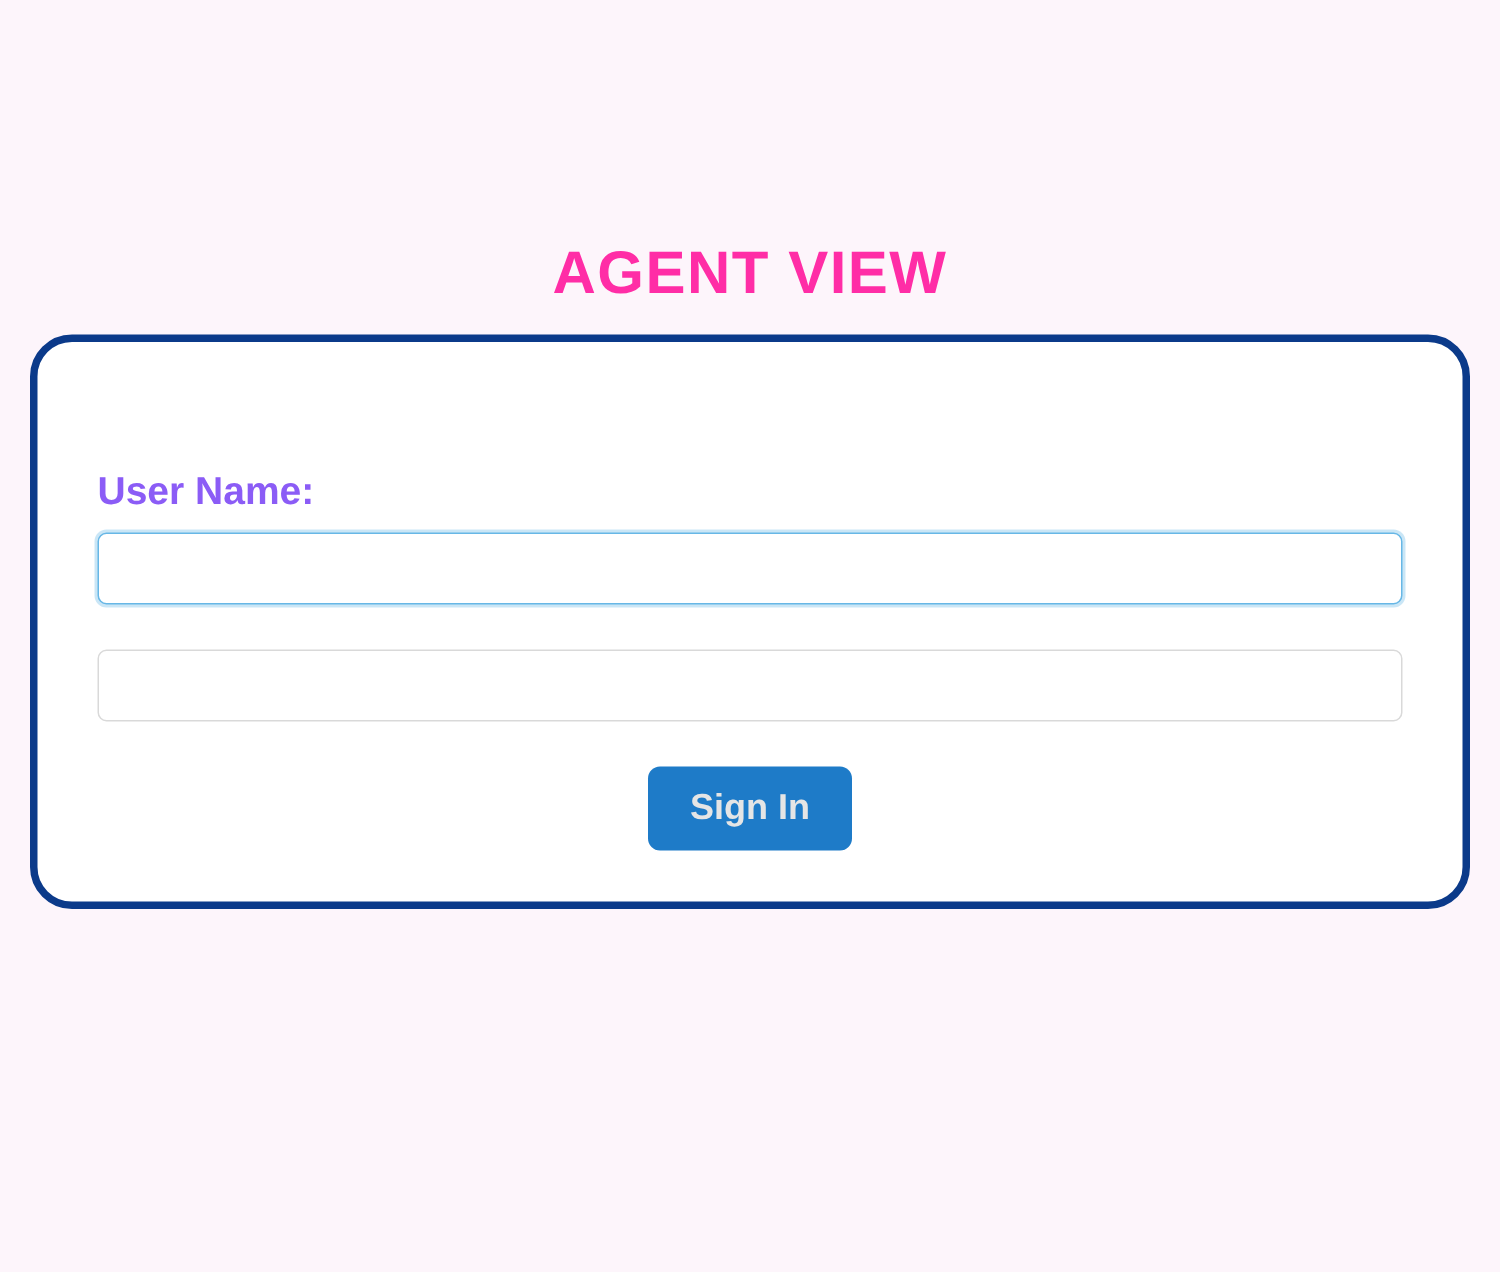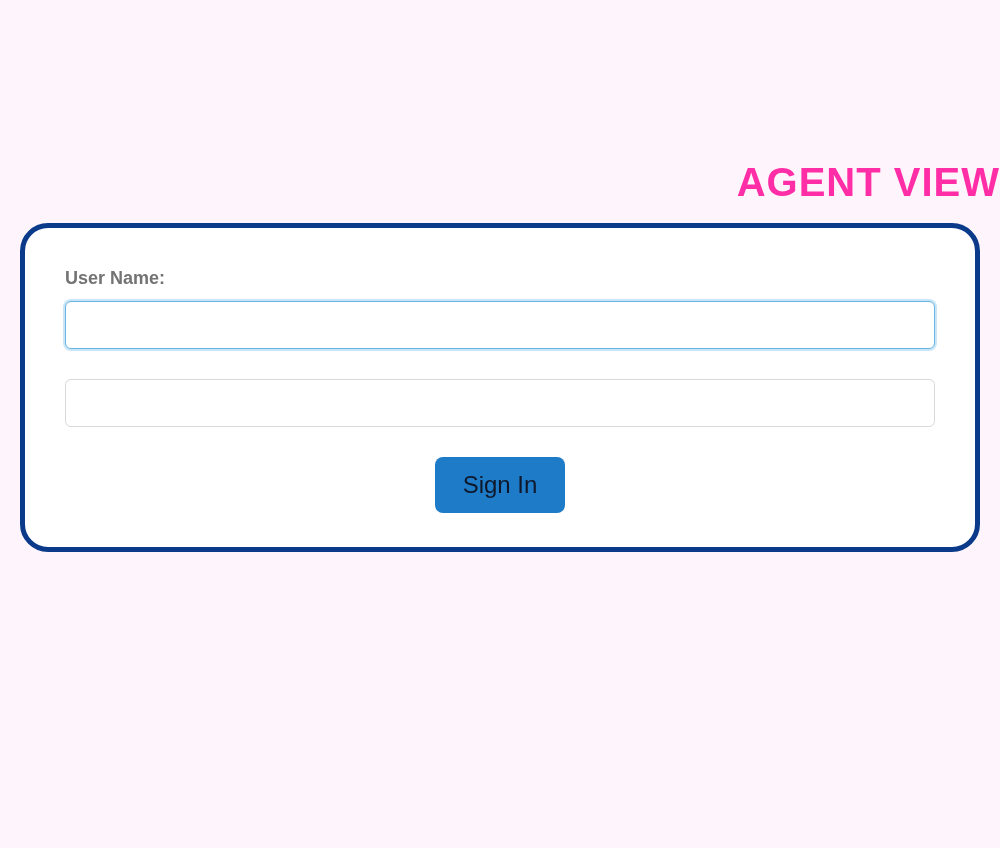--- a/index.html
+++ b/index.html
@@ -8,42 +8,43 @@
       padding: 0;
     }
     body {
       width: 1000px;
       height: 848px;
       background-color: #fdf5fb;
       font-family: Arial, Helvetica, sans-serif;
       position: relative;
     }
     .heading {
-      text-align: right;
+      text-align: center;
       color: #ff2da6;
       font-size: 40px;
       font-weight: 800;
       letter-spacing: 1px;
       padding-top: 160px;
       padding-bottom: 18px;
     }
     .login-panel {
       margin: 0 auto;
       width: 960px;
       background: #ffffff;
       border: 5px solid #0b3a8a;
       border-radius: 28px;
       padding: 40px 40px 34px 40px;
     }
     .field-label {
-      font-size: 18px;
+      font-size: 26px;
       font-weight: 700;
-      color: #737373;
+      color: #8b5cf6;
       margin-bottom: 12px;
       display: block;
+      margin-top: 44px;
     }
     .text-input {
       width: 100%;
       height: 48px;
       border: 1px solid #d9d9d9;
       border-radius: 6px;
       padding: 8px 10px;
       font-size: 18px;
       outline: none;
       background: #fff;
@@ -54,25 +55,25 @@
     }
     .field-group {
       margin-bottom: 30px;
     }
     .button-row {
       text-align: center;
       margin-top: 10px;
     }
     .signin-btn {
       background-color: #1e7bc8;
-      color: #0f172a;
+      color: #e5e5e5;
       border: none;
       border-radius: 8px;
       font-size: 24px;
-      font-weight: 400;
+      font-weight: 700;
       padding: 14px 28px;
       cursor: pointer;
     }
   </style>
 </head>
 <body>
 
 <div class="heading">AGENT VIEW</div>
 
 <div class="login-panel">

